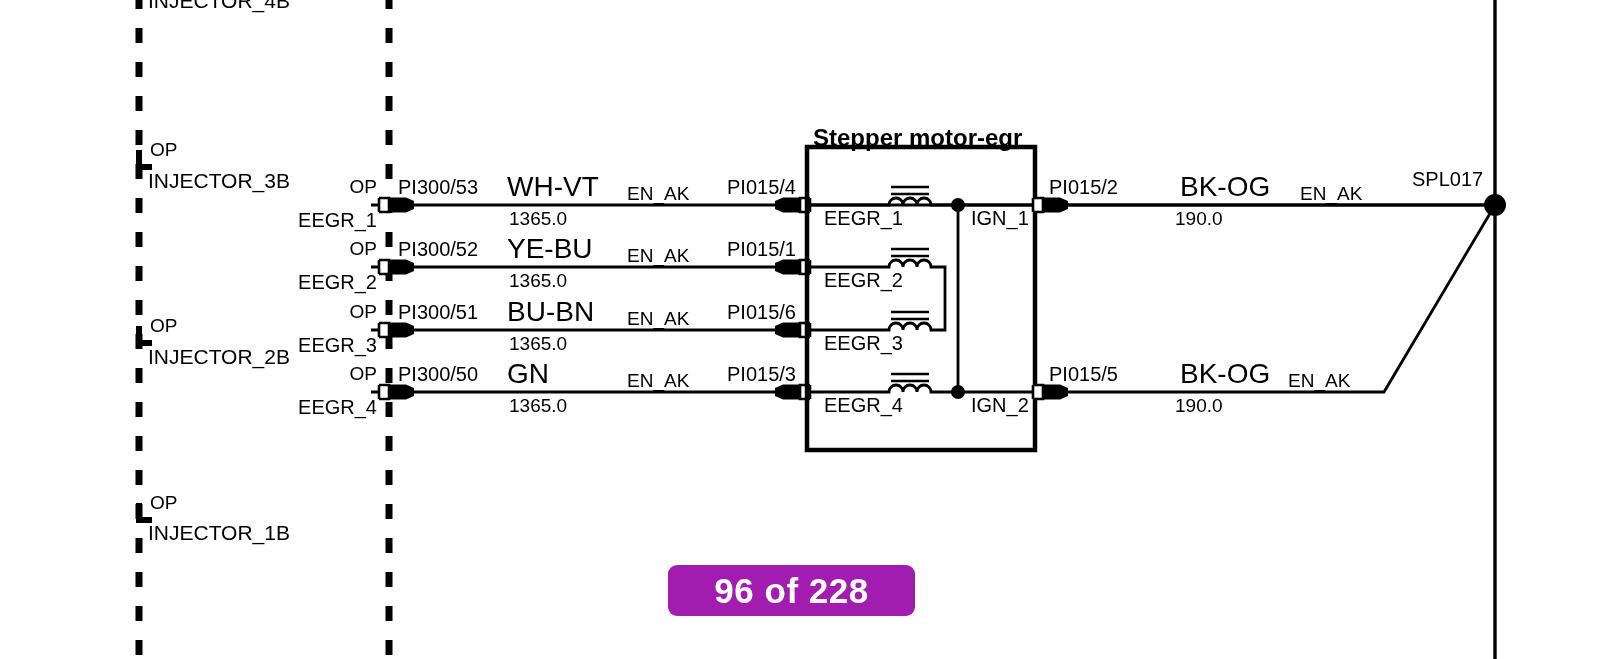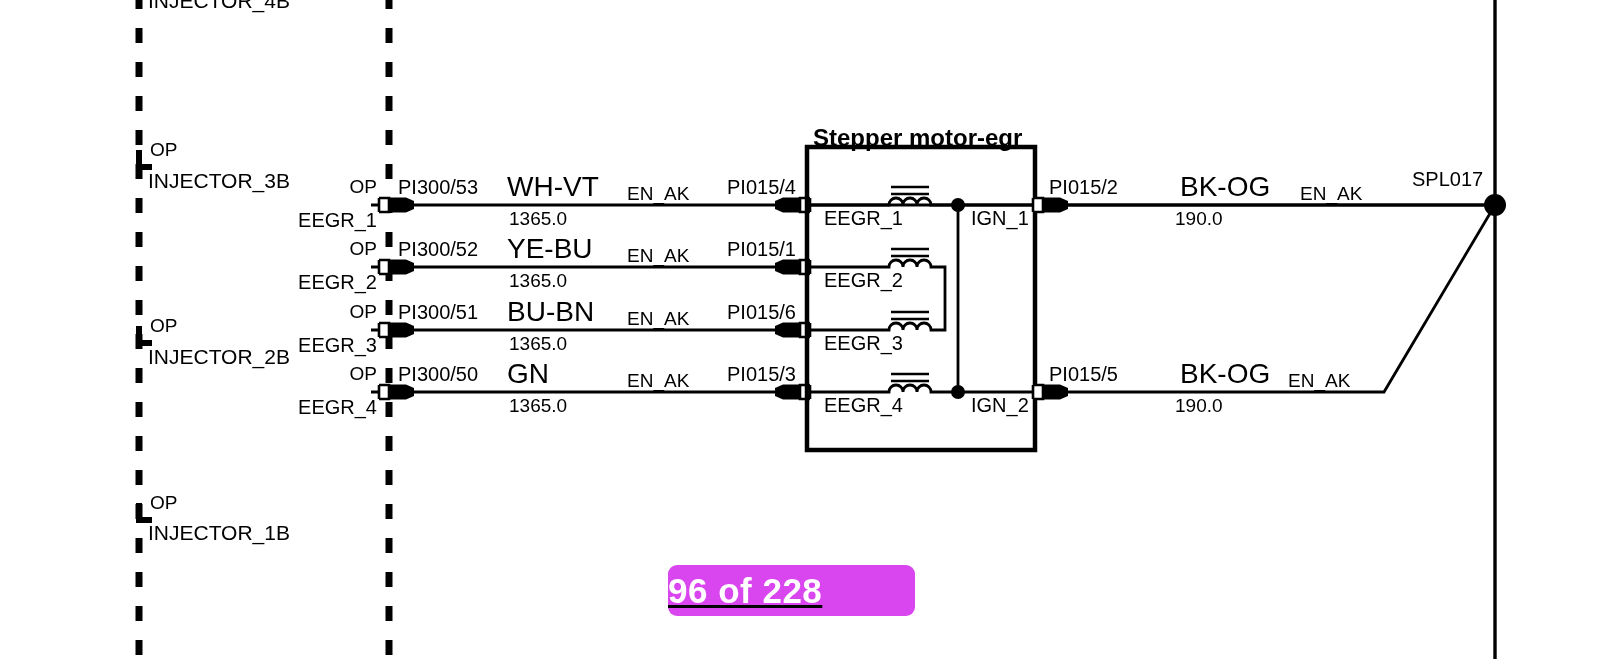--- a/index.html
+++ b/index.html
@@ -38,26 +38,26 @@
   .t-spl{font-size:20px;}
   .t-inj{font-size:21px;}
 
   
   #page-badge{
     position:absolute;
     left:668px;
     top:565px;
     width:247px;
     height:51px;
-    background:#d946ef;
+    background:#a21caf;
     border-radius:9px;
     display:flex;
     align-items:center;
+    justify-content:center;
     box-sizing:border-box;
-    text-decoration:underline;
   }
   #page-badge span{
     color:#ffffff;
     font-family:"Liberation Sans","DejaVu Sans",sans-serif;
     font-size:35px;
     font-weight:bold;
     letter-spacing:0.5px;
     line-height:1;
   }
 </style>

